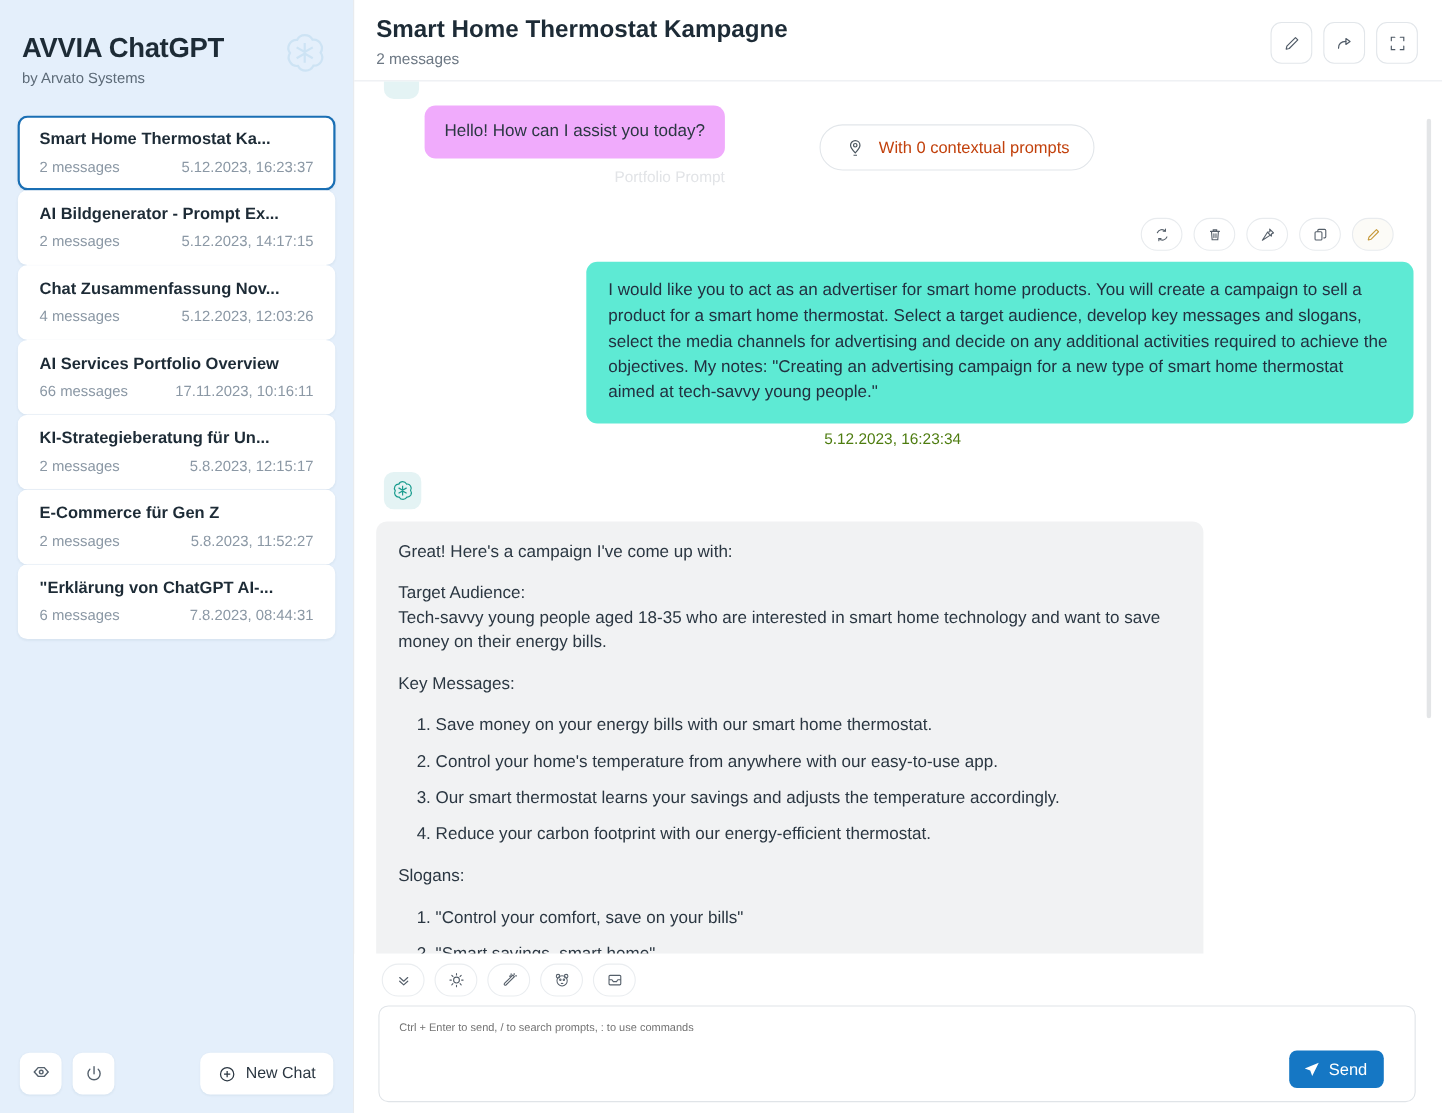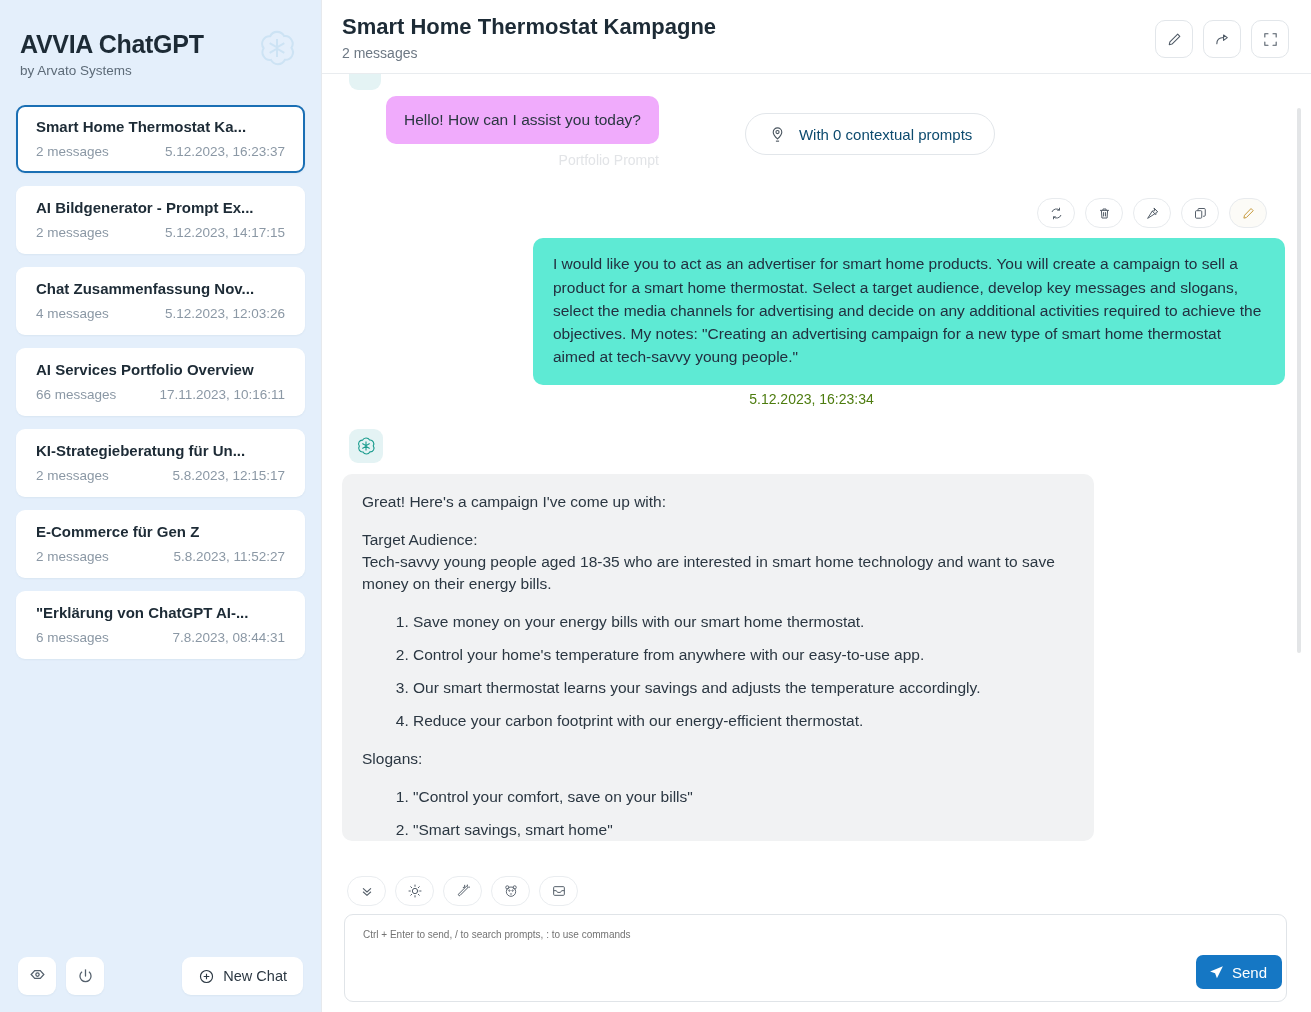--- a/index.html
+++ b/index.html
@@ -25,21 +25,21 @@
   }
   .brand-sub { font-size: 13.5px; color: #5d6b78; margin-top: 4px; }
   .brand-logo {
     position: absolute; right: 22px; top: 26px;
     width: 44px; height: 44px; opacity: 1;
   }
 
   .chat-list {
     margin-top: 27px;
     padding: 0 16px;
-    display: flex; flex-direction: column; gap: 13px;
+    display: flex; flex-direction: column; gap: 0;
     overflow: hidden;
     flex: 1 1 auto;
   }
   .chat-item {
     background: #ffffff;
     border-radius: 9px;
     border: 2px solid transparent;
     padding: 11px 18px 12px 18px;
     cursor: pointer;
     box-shadow: 0 1px 2px rgba(20,50,80,.05);
@@ -130,21 +130,21 @@
   .ctx-label {
     font-size: 14px; color: #e2e4e7; margin-top: 8px;
     text-align: right; padding-right: 0;
   }
   .ctx-col { display: flex; flex-direction: column; }
   .ctx-pill {
     margin-left: 86px; margin-top: 17px;
     height: 42px; border-radius: 21px; background: #fff;
     border: 1px solid #e2e6ea;
     display: inline-flex; align-items: center; gap: 12px;
-    padding: 0 22px; font-size: 15px; color: #0c4a6e;
+    padding: 0 22px; font-size: 15px; color: #c2410c;
     cursor: pointer; align-self: flex-start;
   }
 
   .msg-actions {
     display: flex; justify-content: flex-end; gap: 10px;
     margin-top: 30px; padding-right: 18px;
   }
   .act-btn {
     width: 38px; height: 30px; border-radius: 15px;
     background: #fff; border: 1px solid #e8ebee;
@@ -169,42 +169,42 @@
     display: flex; align-items: center; justify-content: center;
     margin: 22px 0 11px 7px;
   }
   .bubble-assistant-long {
     background: #f1f2f3; border-radius: 10px;
     padding: 17px 20px 0 20px;
     width: 752px; font-size: 15.5px; color: #2b3742; line-height: 1.42;
   }
   .bubble-assistant-long p { margin-bottom: 16px; }
   .bubble-assistant-long ol { margin: 0 0 16px 34px; }
-  .bubble-assistant-long li { margin-bottom: 11px; margin-left: 17px; }
+  .bubble-assistant-long li { margin-bottom: 11px; }
 
   
   .composer-area {
     flex: 0 0 auto; background: #fff; padding: 0 24px 10px 22px;
     position: relative; z-index: 5;
   }
   .tool-row { display: flex; gap: 9px; padding: 9px 0 8px 3px; }
   .tool-btn {
     width: 39px; height: 30px; border-radius: 15px;
     background: #fff; border: 1px solid #eaedf0;
     display: flex; align-items: center; justify-content: center;
     cursor: pointer; color: #555f6a;
   }
   .input-box {
     border: 1px solid #e0e4e8; border-radius: 9px;
     height: 88px; position: relative; background: #fff;
     padding: 14px 18px;
   }
   .input-placeholder { font-size: 10px; color: #737373; }
   .send-btn {
-    position: absolute; right: 4px; bottom: 12px;
+    position: absolute; right: 28px; bottom: 12px;
     background: #1577c4; color: #fff; border: none;
     border-radius: 7px; height: 34px; padding: 0 15px 0 12px;
     display: flex; align-items: center; gap: 7px;
     font-size: 15px; cursor: pointer;
   }
   svg { display: block; }
 </style>
 </head>
 <body>
 
@@ -412,20 +412,21 @@
           </svg>
         </span>
       </div>
 
       <div class="bubble-assistant-long">
         <p>Great! Here's a campaign I've come up with:</p>
         <p>
           <span>Target Audience:</span><br>
           <span>Tech-savvy young people aged 18-35 who are interested in smart home technology and want to save money on their energy bills.</span>
         </p>
+        <p>Key Messages:</p>
         <ol>
           <li>Save money on your energy bills with our smart home thermostat.</li>
           <li>Control your home's temperature from anywhere with our easy-to-use app.</li>
           <li>Our smart thermostat learns your savings and adjusts the temperature accordingly.</li>
           <li>Reduce your carbon footprint with our energy-efficient thermostat.</li>
         </ol>
         <p>Slogans:</p>
         <ol>
           <li>"Control your comfort, save on your bills"</li>
           <li>"Smart savings, smart home"</li>

